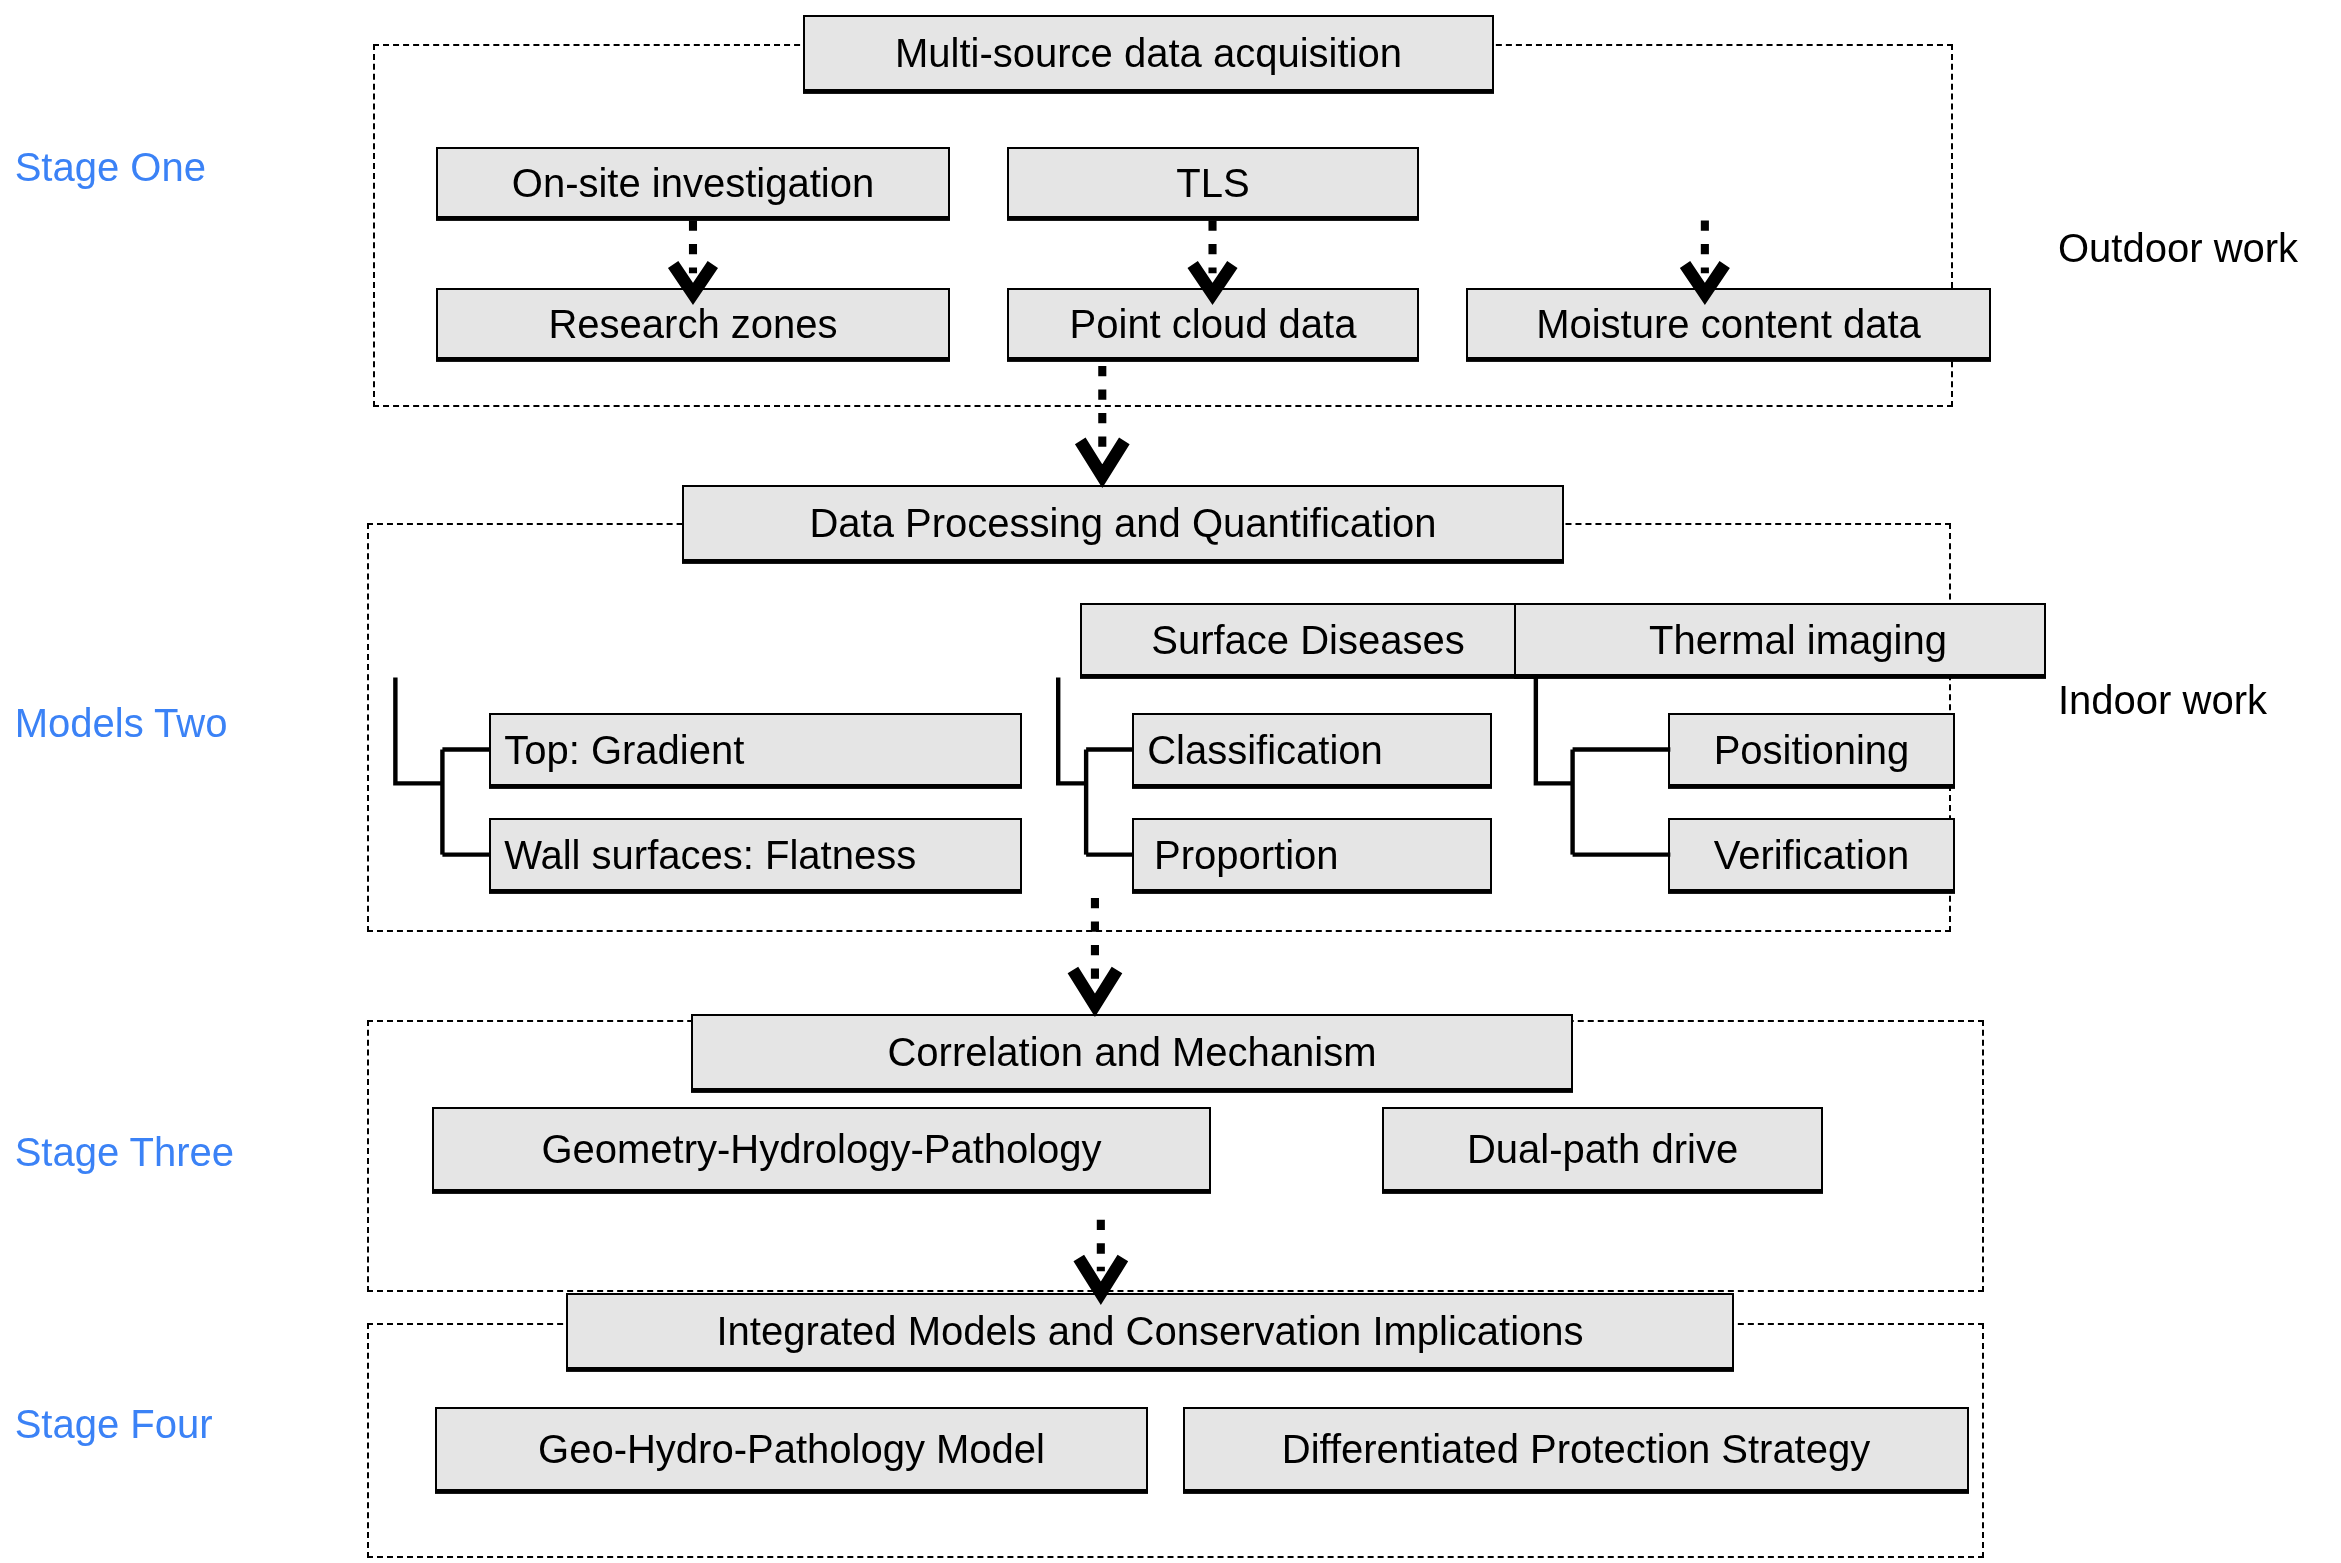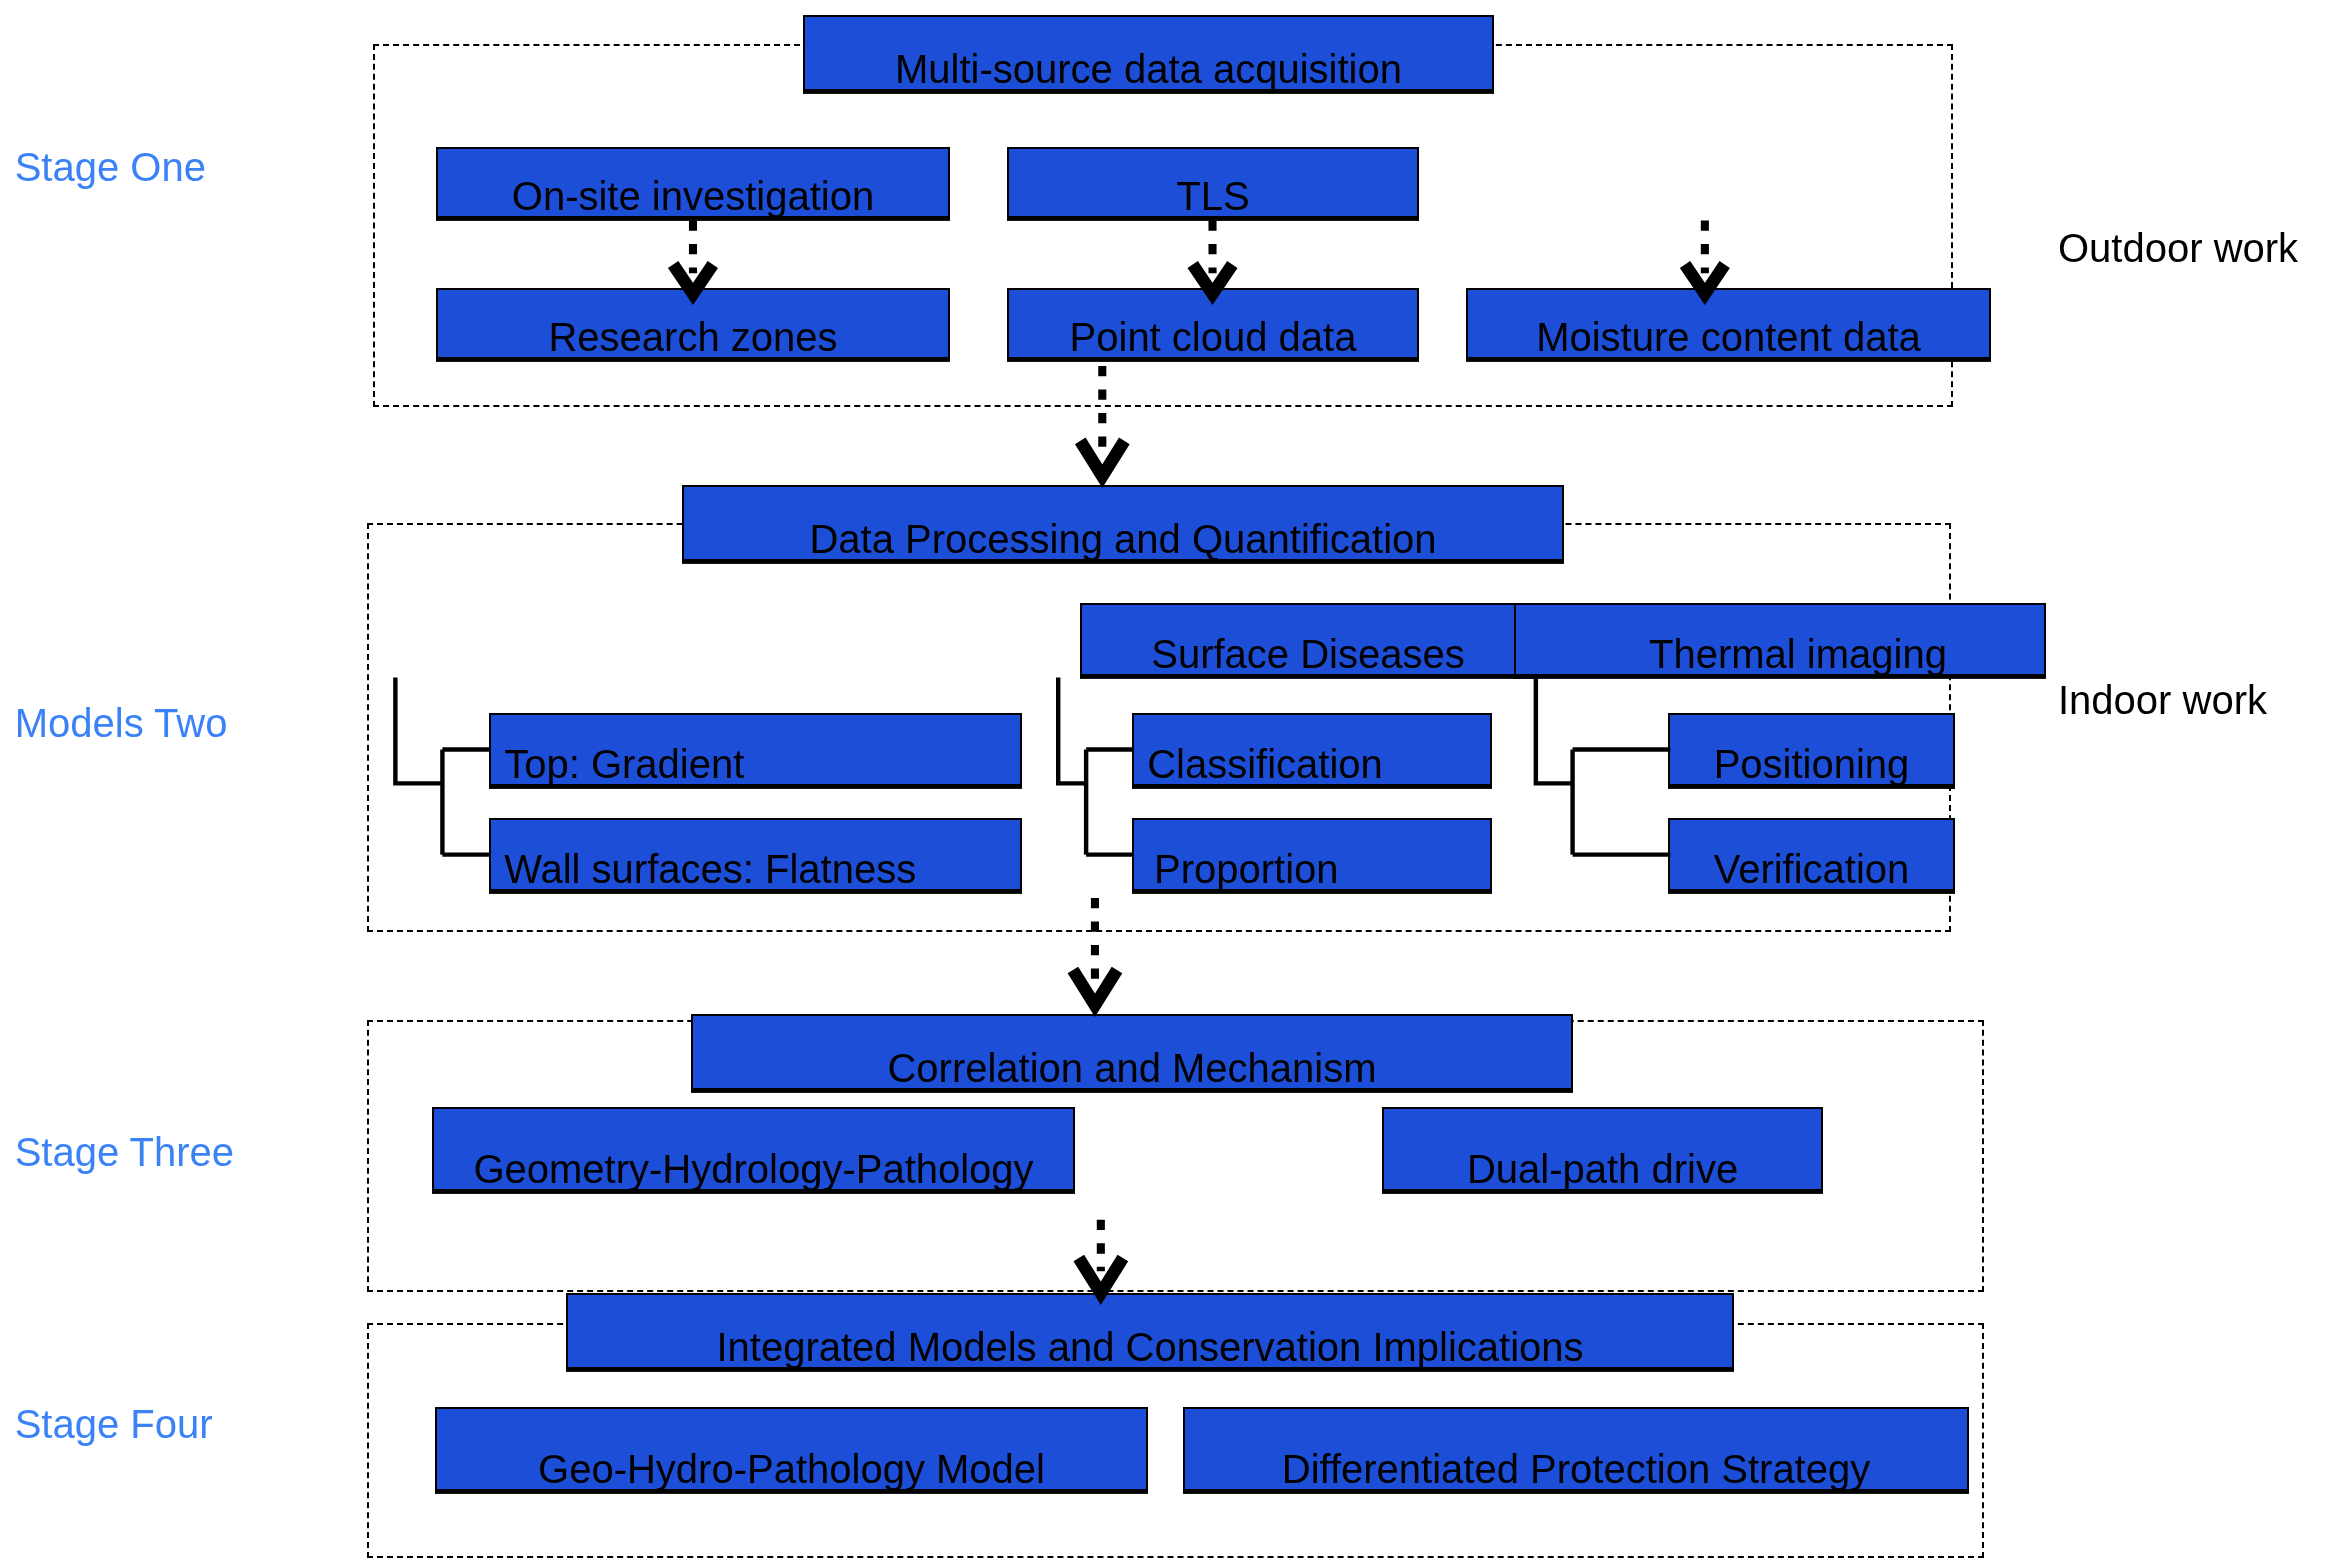--- a/index.html
+++ b/index.html
@@ -32,23 +32,23 @@
   .dashed-region {
     position: absolute;
     border: 2.9px dashed #000000;
     box-sizing: border-box;
     background: transparent;
   }
   .node-box {
     position: absolute;
     box-sizing: border-box;
     border: 2.9px solid #000000;
-    background: #1d4ed8;
+    background: #e5e5e5;
     display: flex;
-    align-items: flex-end;
+    align-items: center;
     justify-content: center;
     color: #000000;
     font-size: 40px;
     line-height: 1;
     white-space: nowrap;
     box-shadow: 0 2.9px 0 0 #000000;
   }
   .node-box.left-align {
     justify-content: flex-start;
     padding-left: 13.2px;
@@ -150,21 +150,21 @@
   <div class="node-box" style="left:1668px; top:818px; width:287px; height:73px;">
     <span>Verification</span>
   </div>
 
   <div class="dashed-region" style="left:367px; top:1020px; width:1617px; height:272px;"></div>
 
   <div class="node-box" style="left:691px; top:1014px; width:882px; height:76px;">
     <span>Correlation and Mechanism</span>
   </div>
 
-  <div class="node-box" style="left:432px; top:1107px; width:643px; height:84px;">
+  <div class="node-box" style="left:432px; top:1107px; width:779px; height:84px;">
     <span>Geometry-Hydrology-Pathology</span>
   </div>
   <div class="node-box" style="left:1382px; top:1107px; width:441px; height:84px;">
     <span>Dual-path drive</span>
   </div>
 
   <div class="dashed-region" style="left:367px; top:1323px; width:1617px; height:235px;"></div>
 
   <div class="node-box" style="left:566px; top:1293px; width:1168px; height:76px;">
     <span>Integrated Models and Conservation Implications</span>

